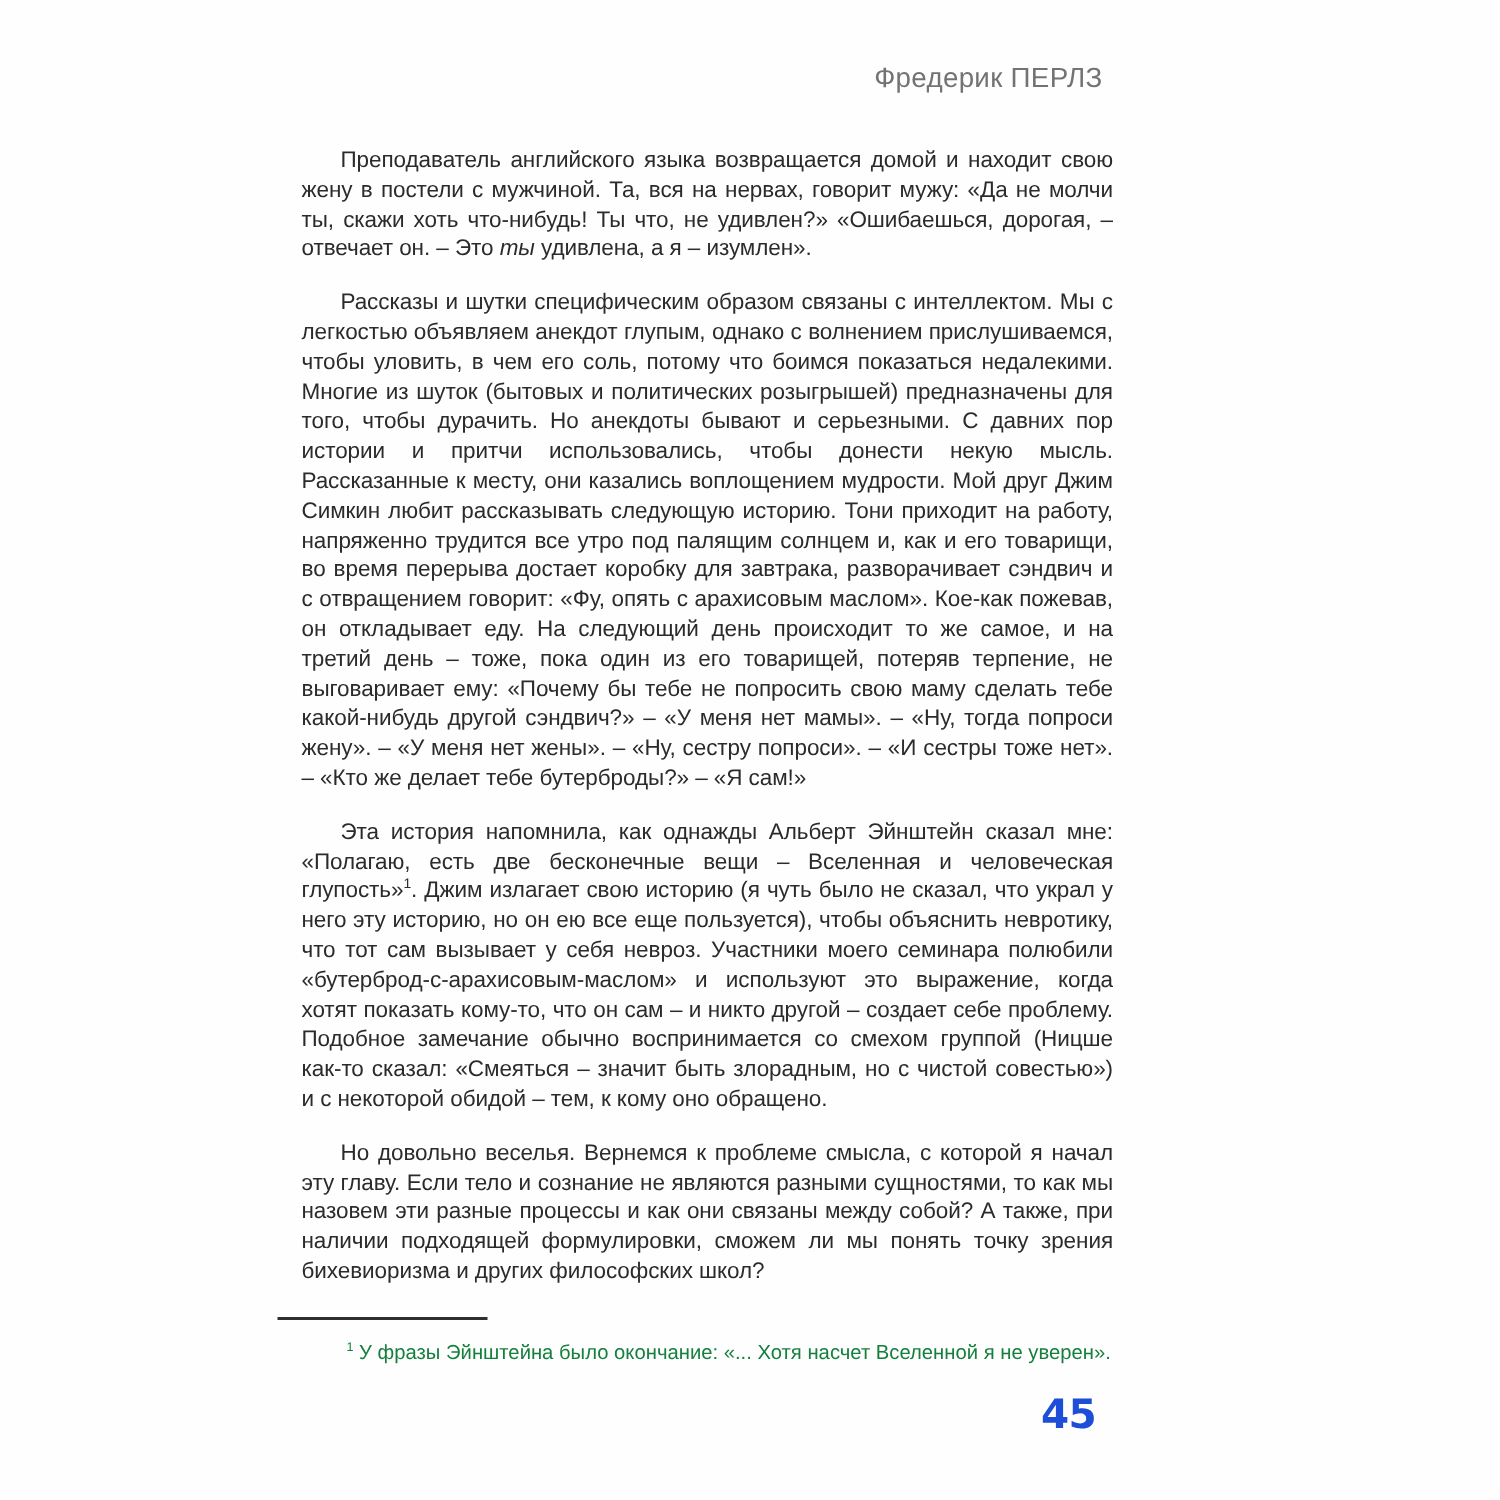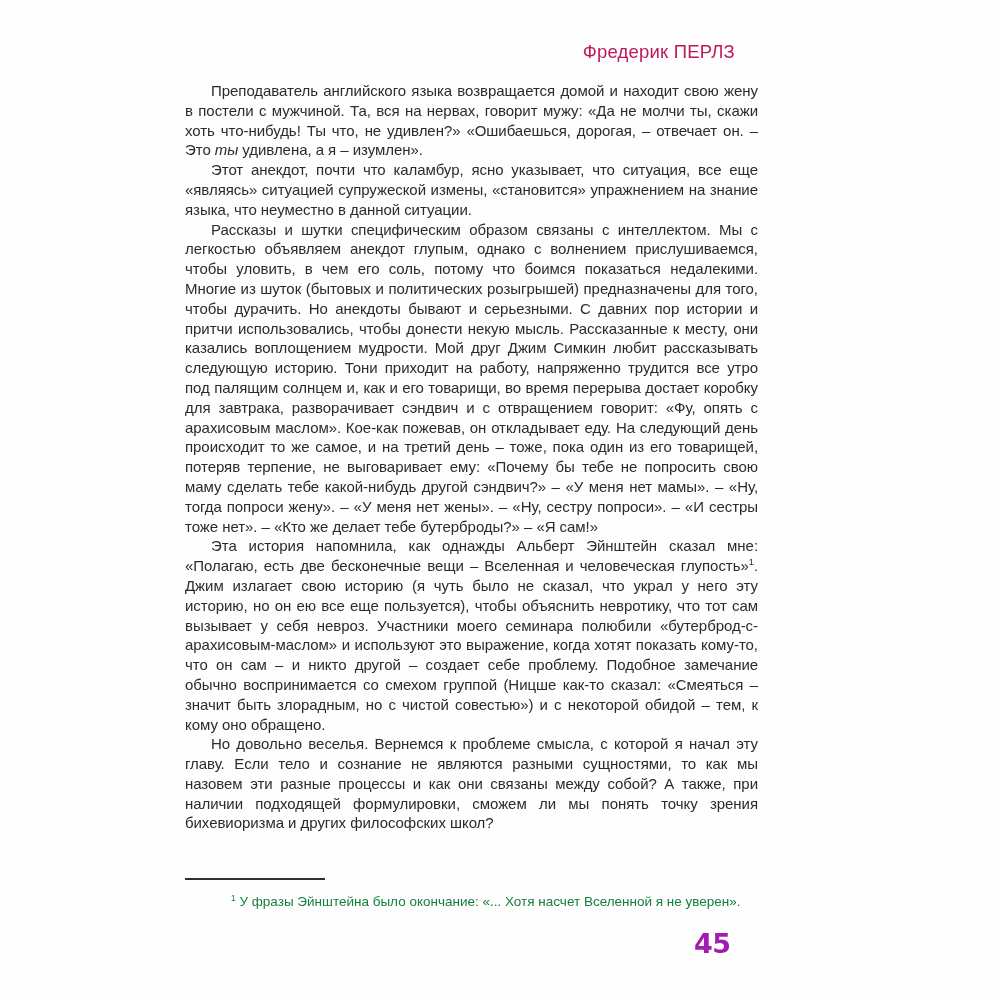--- a/index.html
+++ b/index.html
@@ -15,36 +15,36 @@
     background: #fefefe;
     overflow: hidden;
   }
   .running-header {
     position: absolute;
     top: 41px;
     left: 185px;
     width: 550px;
     text-align: right;
     font-size: 18.5px;
-    color: #be185d;
+    color: #737373;
     letter-spacing: 0.2px;
   }
   .body-text {
     position: absolute;
     top: 81px;
     left: 185px;
     width: 573px;
     font-size: 15px;
     line-height: 19.8px;
     text-align: justify;
     color: #2b2b2b;
     letter-spacing: -0.05px;
   }
   .body-text p {
-    margin: 0;
+    margin: 16px;
     text-indent: 26px;
   }
   .body-text .it {
     font-style: italic;
   }
   .footnote-rule {
     position: absolute;
     top: 878px;
     left: 185px;
     width: 140px;
@@ -66,34 +66,33 @@
     font-size: 0.62em;
     vertical-align: super;
     line-height: 0;
   }
   .page-number {
     position: absolute;
     top: 928px;
     left: 694px;
     font-size: 27px;
     font-weight: 900;
-    color: #a21caf;
+    color: #1d4ed8;
     font-family: "DejaVu Sans", "Liberation Sans", sans-serif;
     letter-spacing: -0.5px;
   }
 </style>
 </head>
 <body>
 
 <div class="page">
   <div class="running-header">Фредерик ПЕРЛЗ</div>
 
   <div class="body-text">
       <p><span>Преподаватель английского языка возвращается домой и находит свою жену в постели с мужчиной. Та, вся на нервах, говорит мужу: «Да не молчи ты, скажи хоть что-нибудь! Ты что, не удивлен?» «Ошибаешься, дорогая, – отвечает он. – Это </span><span class="it">ты</span><span> удивлена, а я – изумлен».</span></p>
-      <p><span>Этот анекдот, почти что каламбур, ясно указывает, что ситуация, все еще «являясь» ситуацией супружеской измены, «становится» упражнением на знание языка, что неуместно в данной ситуации.</span></p>
       <p><span>Рассказы и шутки специфическим образом связаны с интеллектом. Мы с легкостью объявляем анекдот глупым, однако с волнением прислушиваемся, чтобы уловить, в чем его соль, потому что боимся показаться недалекими. Многие из шуток (бытовых и политических розыгрышей) предназначены для того, чтобы дурачить. Но анекдоты бывают и серьезными. С давних пор истории и притчи использовались, чтобы донести некую мысль. Рассказанные к месту, они казались воплощением мудрости. Мой друг Джим Симкин любит рассказывать следующую историю. Тони приходит на работу, напряженно трудится все утро под палящим солнцем и, как и его товарищи, во время перерыва достает коробку для завтрака, разворачивает сэндвич и с отвращением говорит: «Фу, опять с арахисовым маслом». Кое-как пожевав, он откладывает еду. На следующий день происходит то же самое, и на третий день – тоже, пока один из его товарищей, потеряв терпение, не выговаривает ему: «Почему бы тебе не попросить свою маму сделать тебе какой-нибудь другой сэндвич?» – «У меня нет мамы». – «Ну, тогда попроси жену». – «У меня нет жены». – «Ну, сестру попроси». – «И сестры тоже нет». – «Кто же делает тебе бутерброды?» – «Я сам!»</span></p>
       <p><span>Эта история напомнила, как однажды Альберт Эйнштейн сказал мне: «Полагаю, есть две бесконечные вещи – Вселенная и человеческая глупость»</span><sup>1</sup><span>. Джим излагает свою историю (я чуть было не сказал, что украл у него эту историю, но он ею все еще пользуется), чтобы объяснить невротику, что тот сам вызывает у себя невроз. Участники моего семинара полюбили «бутерброд-с-арахисовым-маслом» и используют это выражение, когда хотят показать кому-то, что он сам – и никто другой – создает себе проблему. Подобное замечание обычно воспринимается со смехом группой (Ницше как-то сказал: «Смеяться – значит быть злорадным, но с чистой совестью») и с некоторой обидой – тем, к кому оно обращено.</span></p>
       <p><span>Но довольно веселья. Вернемся к проблеме смысла, с которой я начал эту главу. Если тело и сознание не являются разными сущностями, то как мы назовем эти разные процессы и как они связаны между собой? А также, при наличии подходящей формулировки, сможем ли мы понять точку зрения бихевиоризма и других философских школ?</span></p>
     </div>
 
   <div class="footnote-rule"></div>
 
   <div class="footnote"><sup>1</sup><span> У фразы Эйнштейна было окончание: «... Хотя насчет Вселенной я не уверен».</span></div>
 
   <div class="page-number">45</div>

